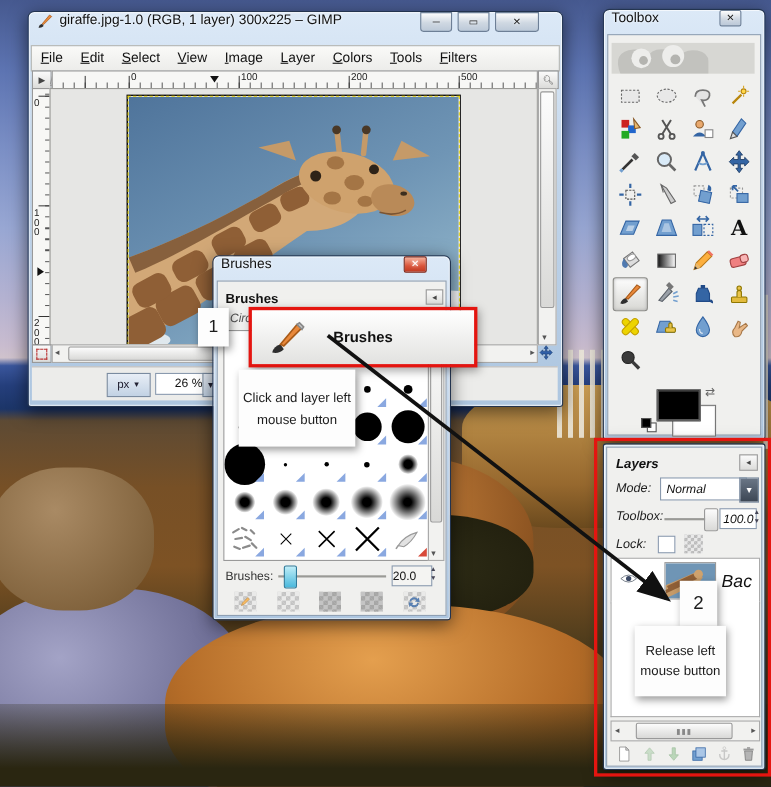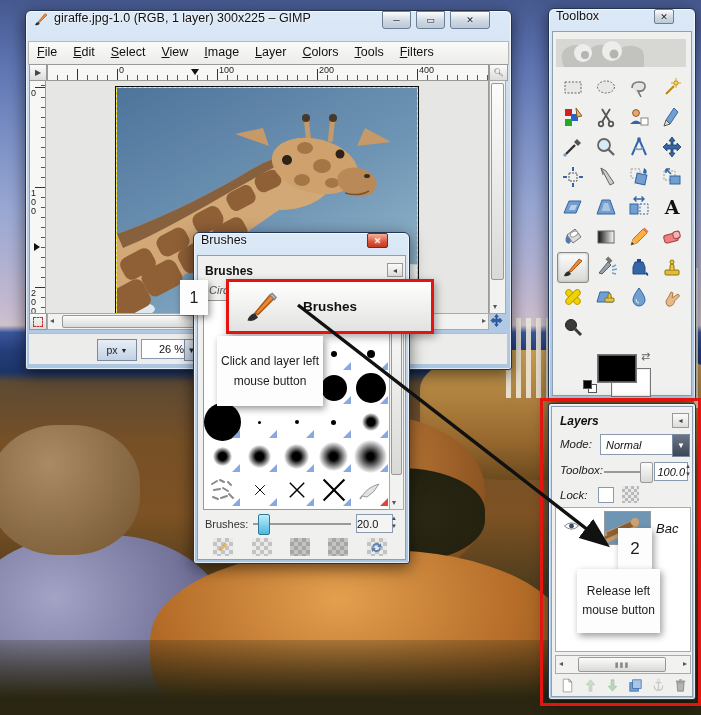--- a/index.html
+++ b/index.html
@@ -77,21 +77,21 @@
 
     <div class="smallbtn abs" style="left:3px;top:53px;width:16px;height:15px;">▶</div>
 
     <div class="ruler abs" style="left:21px;top:53px;width:440px;height:15px;">
       <div class="abs" style="left:0;bottom:0;width:100%;height:5px;background:repeating-linear-gradient(90deg,#555 0 1px,transparent 1px 10px);background-position:9px 0;"></div>
       <div class="abs" style="left:0;bottom:0;width:100%;height:11px;background:repeating-linear-gradient(90deg,#333 0 1px,transparent 1px 100px);background-position:69px 0;"></div>
       <div id="hruler-labels">
           <span class="tick-num" style="left: 71px; top: 1px;">0</span>
           <span class="tick-num" style="left: 171px; top: 1px;">100</span>
           <span class="tick-num" style="left: 271px; top: 1px;">200</span>
-          <span class="tick-num" style="left: 371px; top: 1px;">400</span>
+          <span class="tick-num" style="left: 371px; top: 1px;">500</span>
         </div>
       <div class="abs" style="left:143px;top:4px;width:0;height:0;border-left:4px solid transparent;border-right:4px solid transparent;border-top:6px solid #111;"></div>
     </div>
     <div class="smallbtn abs" style="left:463px;top:53px;width:17px;height:15px;">🔍︎</div>
 
     <div class="ruler abs" style="left:3px;top:69px;width:16px;height:232px;">
       <div class="abs" style="right:0;top:0;height:100%;width:5px;background:repeating-linear-gradient(180deg,#555 0 1px,transparent 1px 10px);background-position:0 6px;"></div>
       <div class="abs" style="right:0;top:0;height:100%;width:11px;background:repeating-linear-gradient(180deg,#333 0 1px,transparent 1px 100px);background-position:0 6px;"></div>
       <div id="vruler-labels">
           <span class="tick-num" style="top: 8px; left: 1px; width: 7px; word-break: break-all;">0</span>
@@ -452,21 +452,21 @@
             </svg></span>
         <span class="abs" style="left:48px;top:3px;width:45px;height:32px;border:1px solid #999;">
           <svg width="45" height="32" viewBox="0 0 45 32" preserveAspectRatio="none">
               <rect width="45" height="32" fill="#6f95b5"></rect>
               <path d="M0,20 L28,8 L34,13 L30,18 L0,32z" fill="#c59a68"></path>
               <path d="M2,22 L26,11z M0,26 L28,13" stroke="#8f5f36" stroke-width="3"></path>
               <circle cx="30" cy="10" r="4" fill="#cfa26d"></circle>
               <ellipse cx="38" cy="28" rx="7" ry="3" fill="#f4f6f8"></ellipse>
             </svg>
         </span>
-        <span class="abs" style="left:100px;top:13px;font-size:13px;color:#111;">Bac</span>
+        <span class="abs" style="left:100px;top:13px;font-size:16px;color:#111;">Bac</span>
       </div>
       <div class="abs" style="left:3px;top:140px;width:134px;height:104px;background:#fff;border:1px solid #aaa;border-top:none;"></div>
 
       <div class="scroll abs" style="left:3px;top:248px;width:134px;height:17px;">
         <span class="abs" style="left:3px;top:3px;font-size:8px;color:#555;">◂</span>
         <div class="thumb abs" style="left:22px;top:1px;width:86px;height:13px;display:flex;align-items:center;justify-content:center;font-size:7px;color:#888;letter-spacing:1px;">▮▮▮</div>
         <span class="abs" style="right:3px;top:3px;font-size:8px;color:#555;">▸</span>
       </div>
       <div id="layers-buttons" class="abs" style="left:3px;top:268px;width:134px;height:20px;display:flex;gap:2px;justify-content:space-between;padding:0 2px;">
           <div class="panelbtn">

